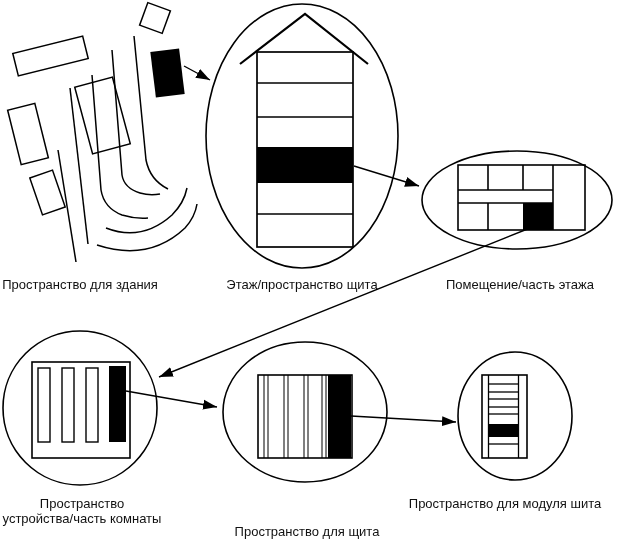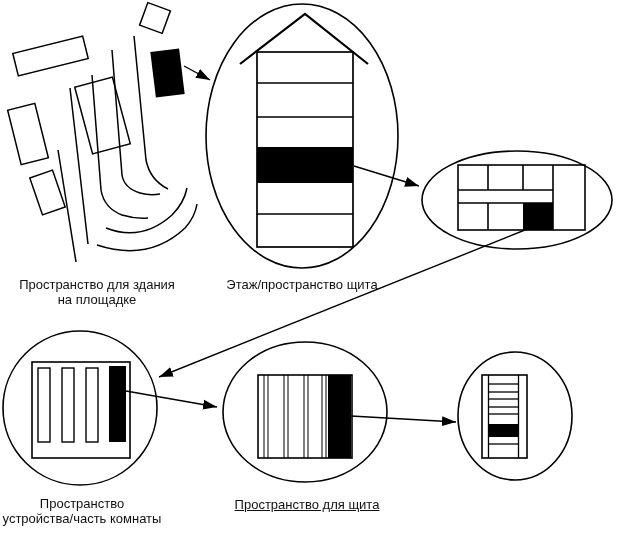--- a/index.html
+++ b/index.html
@@ -115,33 +115,38 @@
 
     <g stroke="#000" stroke-width="1.4" fill="none">
       <line x1="184" y1="66" x2="210" y2="80" marker-end="url(#arw)"></line>
       <line x1="354" y1="166" x2="419" y2="186" marker-end="url(#arw)"></line>
       <line x1="530" y1="228" x2="159" y2="377" marker-end="url(#arw)"></line>
       <line x1="126" y1="391" x2="217" y2="407" marker-end="url(#arw)"></line>
       <line x1="351" y1="416" x2="456" y2="422" marker-end="url(#arw)"></line>
     </g>
   </svg>
 
-  <div class="lbl" style="left:0px;top:277px;width:160px;padding-left:17px;">
+  <div class="lbl" style="left:0px;top:277px;width:160px;">
     <div>Пространство для здания</div>
-    <div>на площадке</div>
   </div>
 
   <div class="lbl" style="left:200px;top:277px;width:204px;">
     <div>Этаж/пространство щита</div>
   </div>
 
+  <div class="lbl" style="left:420px;top:277px;width:200px;">
+    <div>Помещение/часть этажа</div>
+  </div>
 
   <div class="lbl" style="left:0px;top:496px;width:164px;text-align:center;">
     <div>Пространство</div>
     <div>устройства/часть комнаты</div>
   </div>
 
-  <div class="lbl" style="left:225px;top:497px;width:164px;text-decoration:underline;">
+  <div class="lbl" style="left:225px;top:524px;width:164px;">
     <div>Пространство для щита</div>
   </div>
 
+  <div class="lbl" style="left:403px;top:496px;width:204px;">
+    <div>Пространство для модуля шита</div>
+  </div>
 
 </div>
 
 </body></html>

